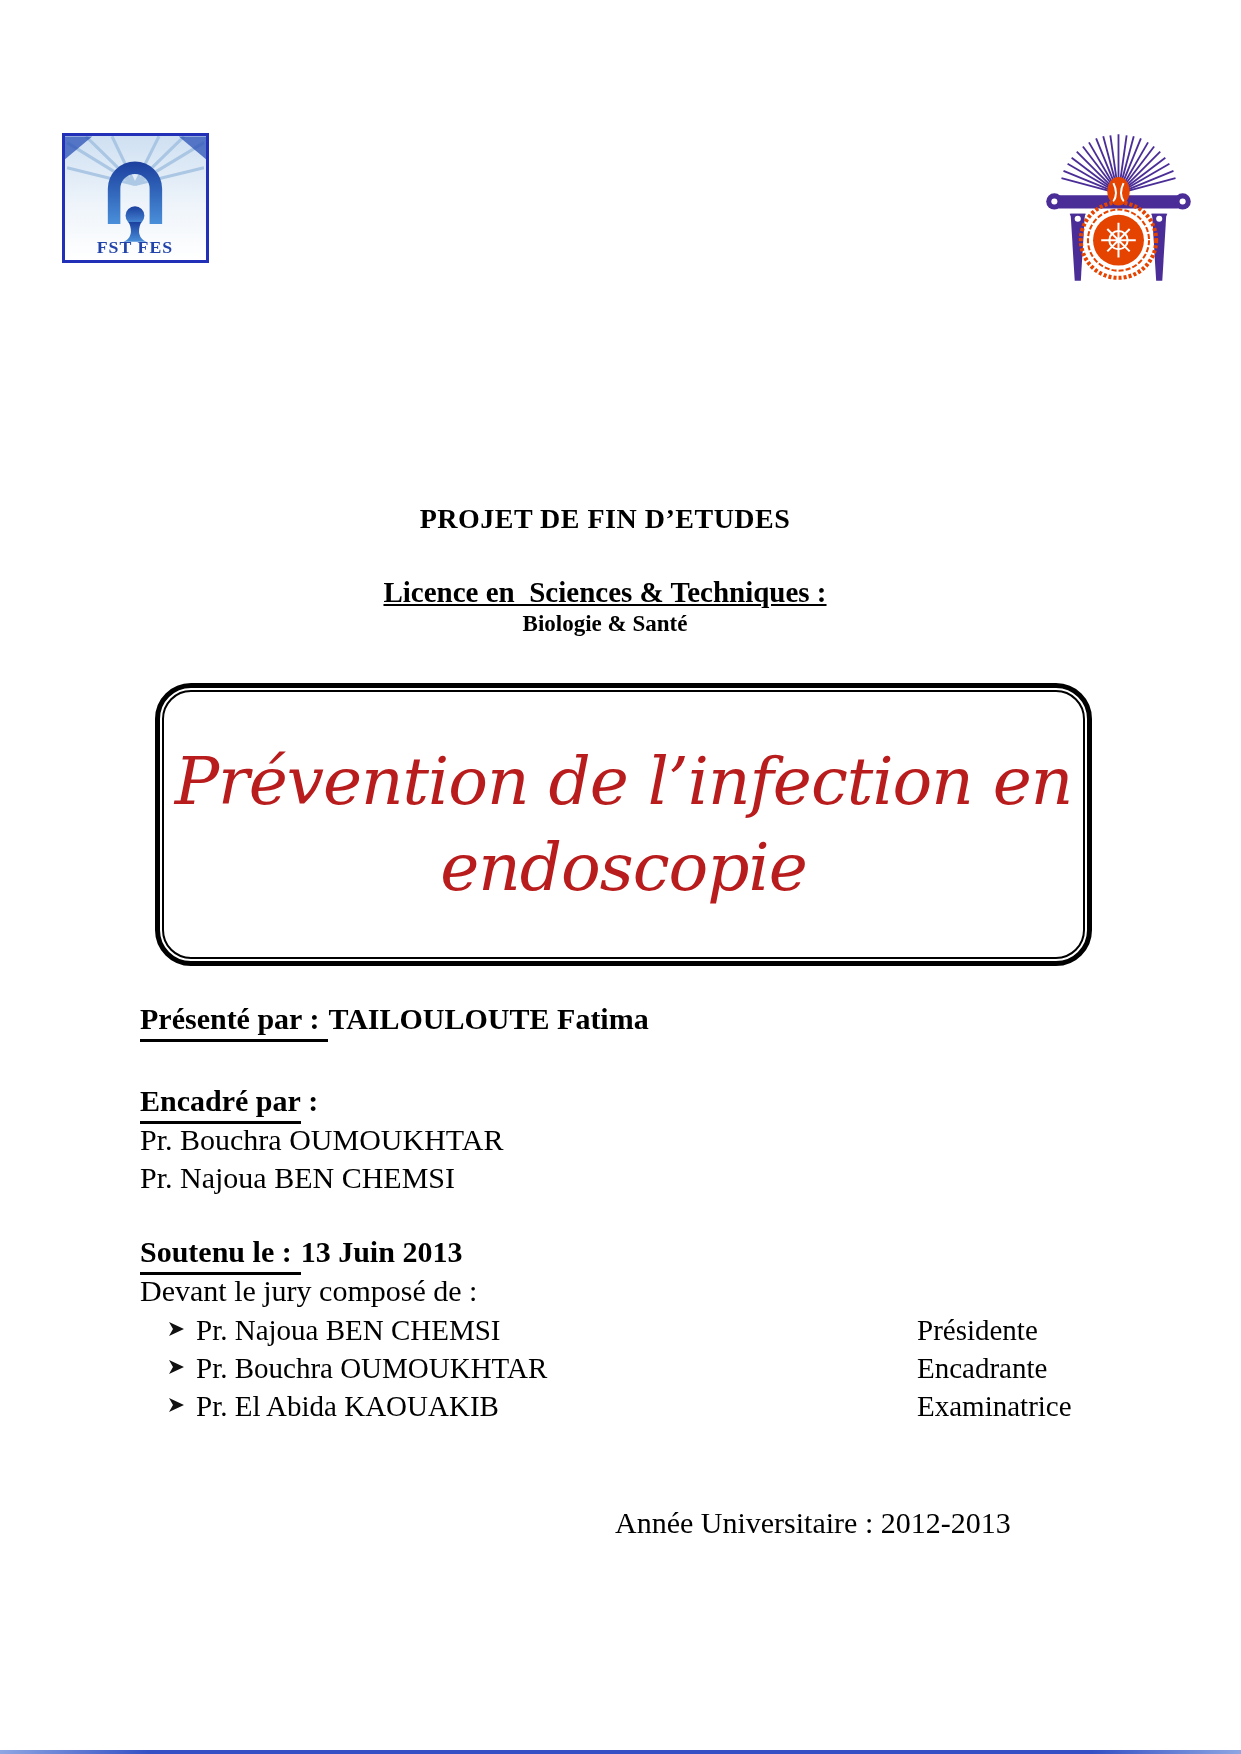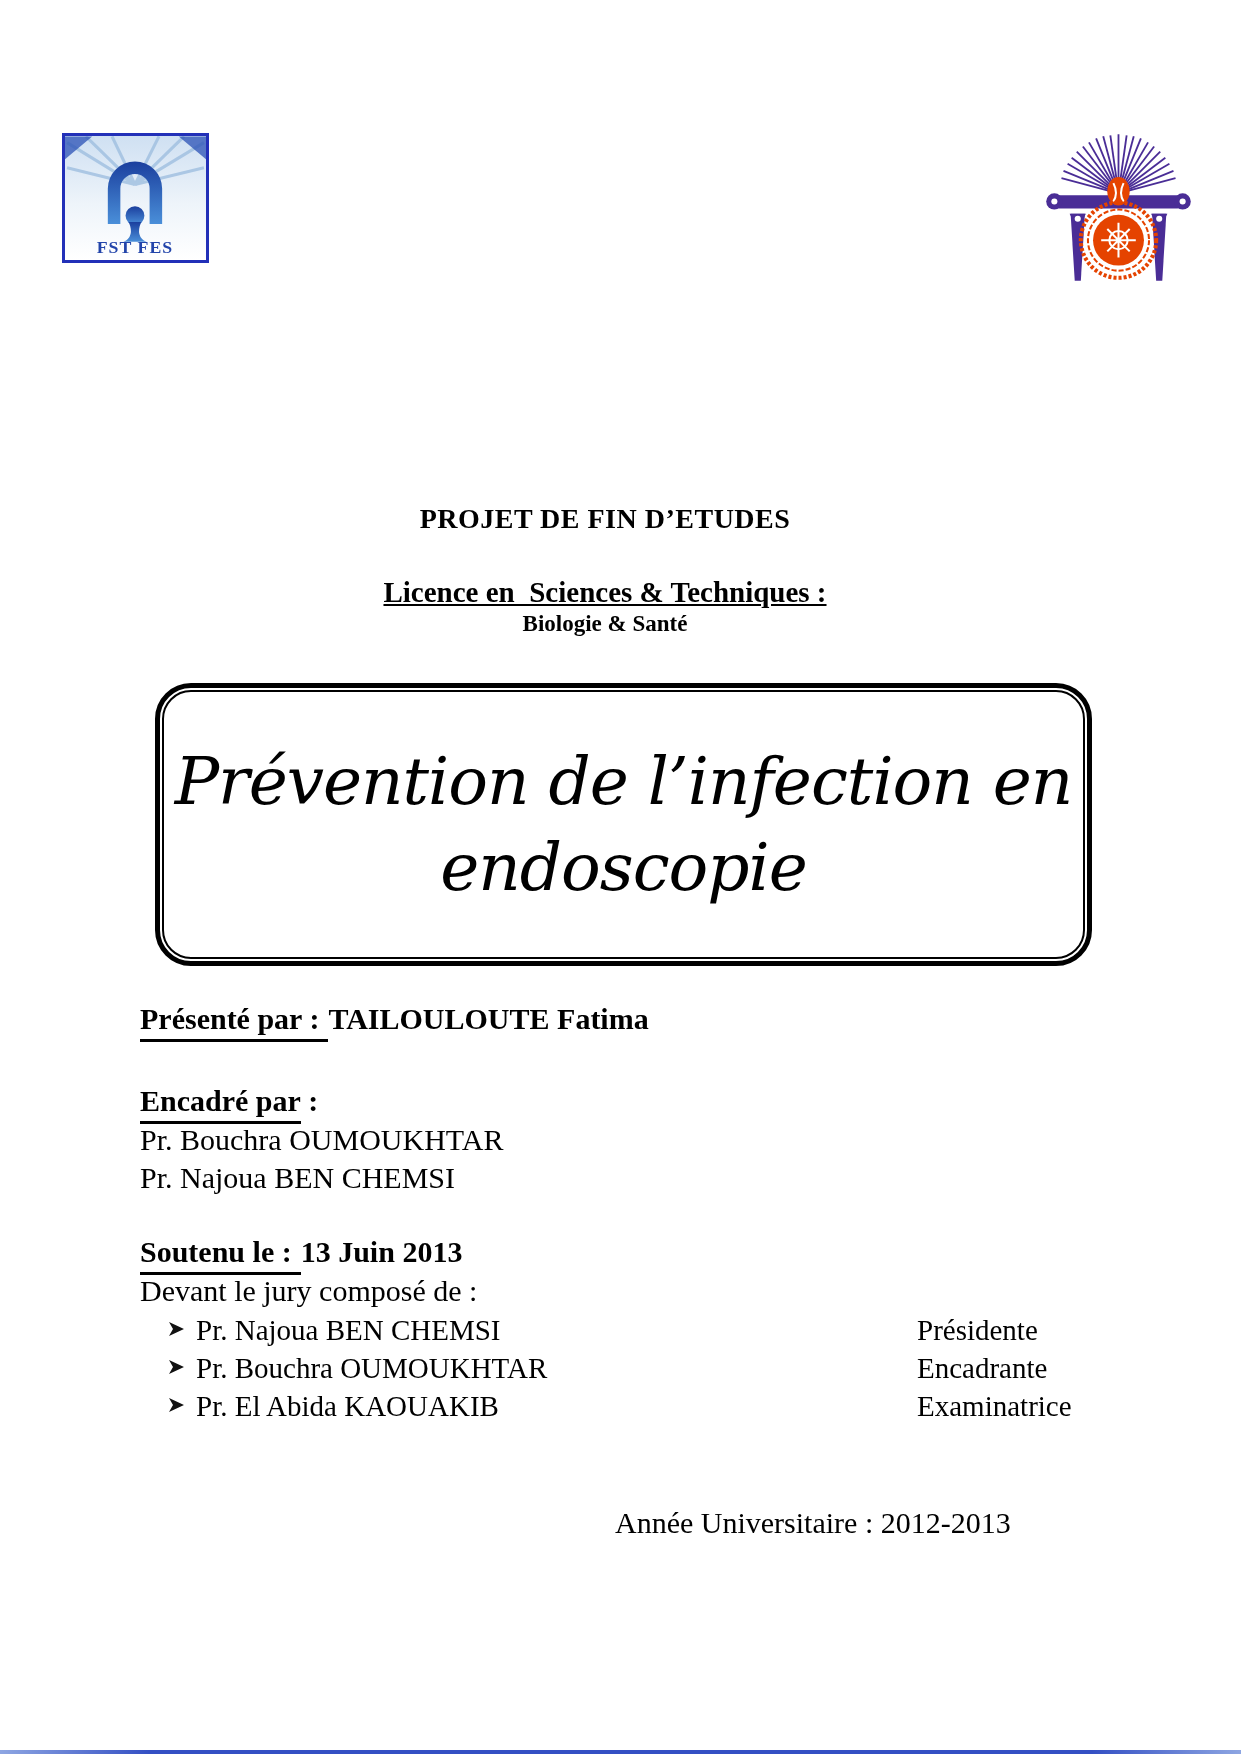--- a/index.html
+++ b/index.html
@@ -36,21 +36,21 @@
     position:absolute;left:155px;top:683px;width:937px;height:283px;
     border:5px solid #000;border-radius:36px;box-sizing:border-box;background:#fff;
   }
   .title-box .inner{
     position:absolute;inset:2px;border:2px solid #000;border-radius:29px;
     display:flex;flex-direction:column;justify-content:center;align-items:center;
   }
   .thesis-title{
     font-family:"DejaVu Serif","Liberation Serif",serif;
     font-style:italic;font-size:66px;line-height:86px;
-    color:#000000;text-align:center;letter-spacing:-1px;
+    color:#b91c1c;text-align:center;letter-spacing:-1px;
   }
   
   .line{position:absolute;left:140px;font-size:30px;}
   .b{font-weight:bold;}
   .ul{display:inline-block;border-bottom:3px solid #000;padding-bottom:3px;}
   .pad-r{padding-right:9px;}
   .colon{white-space:pre;}
   
   .jury-row{position:absolute;left:168px;width:960px;font-size:29px;}
   .jury-row .arrow{position:absolute;left:0;top:7px;}

